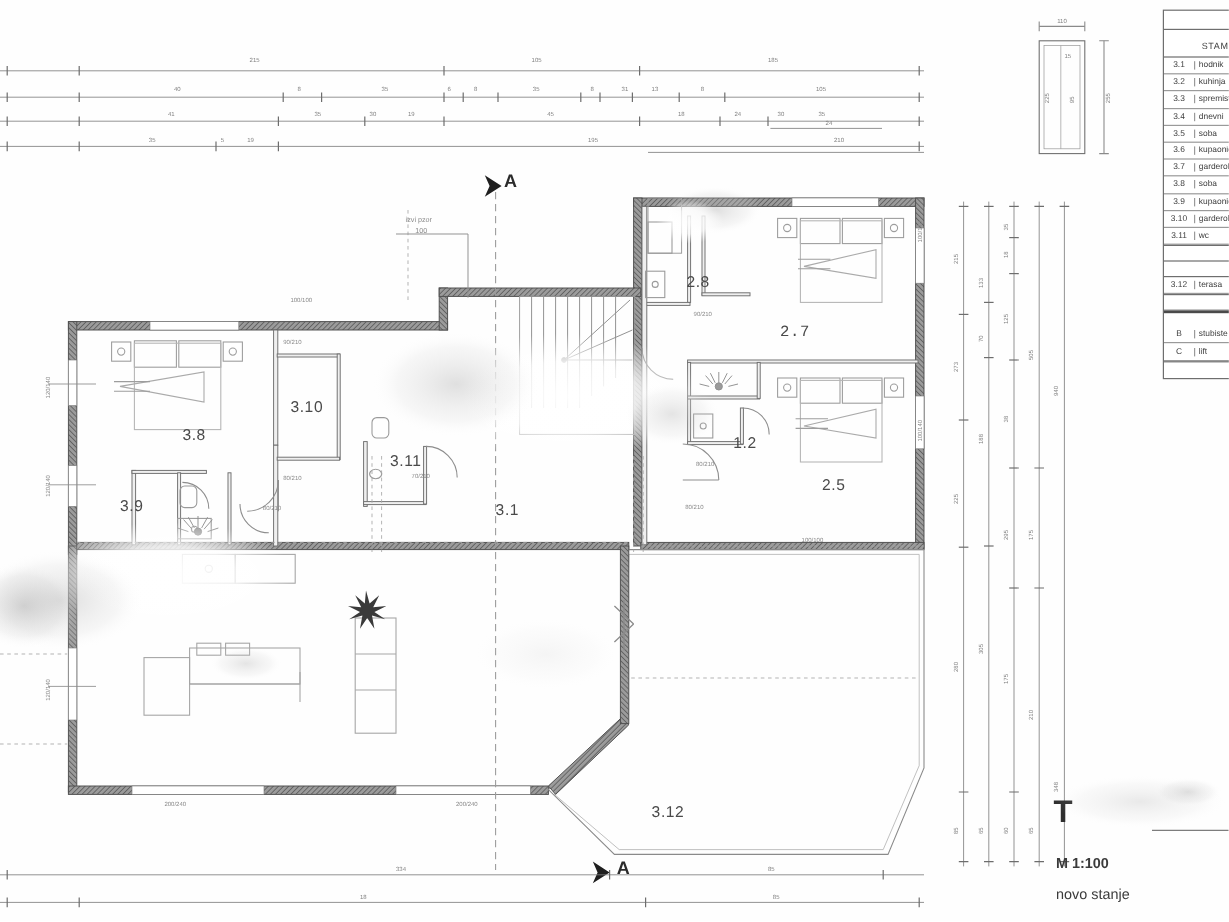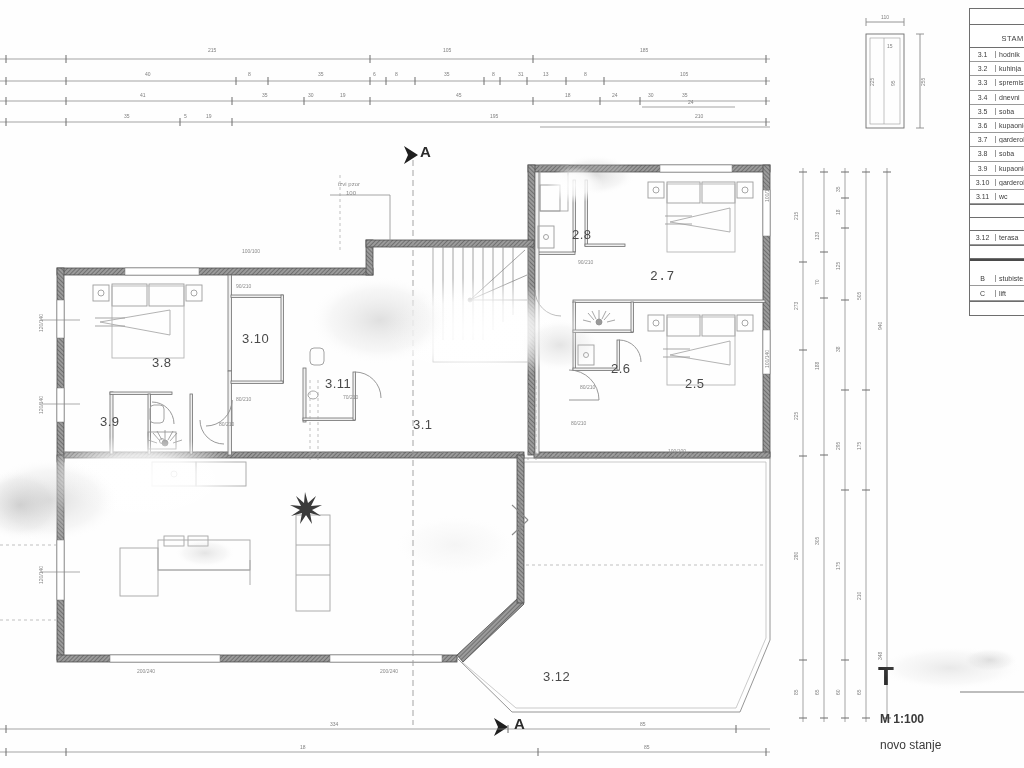--- a/index.html
+++ b/index.html
@@ -595,22 +595,22 @@
     </g>
   </svg>
 
   <div class="room-label" style="left:152px; top:355px;">3.8</div>
   <div class="room-label" style="left:100px; top:414px;">3.9</div>
   <div class="room-label" style="left:242px; top:331px;">3.10</div>
   <div class="room-label" style="left:325px; top:376px;">3.11</div>
   <div class="room-label" style="left:413px; top:417px;">3.1</div>
   <div class="room-label" style="left:572px; top:227px;">2.8</div>
   <div class="room-label" style="left:650px; top:269px;font-family:Liberation Mono, monospace;">2.7</div>
-  <div class="room-label" style="left:611px; top:361px;">2.6</div>
-  <div class="room-label" style="left:685px; top:376px;text-align:center;">2.5</div>
+  <div class="room-label" style="left:611px; top:361px;">1.2</div>
+  <div class="room-label" style="left:685px; top:396px;text-align:center;">2.5</div>
   <div class="room-label" style="left:543px; top:669px;">3.12</div>
 
   <div class="sec-mark" style="left:420px; top:143px;">A</div>
   <div class="sec-mark" style="left:514px; top:715px;">A</div>
 
   <div class="tiny-label" style="left:338px; top:181px; font-size:6px;">izvi pzor</div>
   <div class="tiny-label" style="left:346px; top:190px; font-size:6px;">100</div>
 
   <div class="tiny-label" style="left:242px; top:248px;">100/100</div>
   <div class="tiny-label" style="left:236px; top:283px;">90/210</div>

